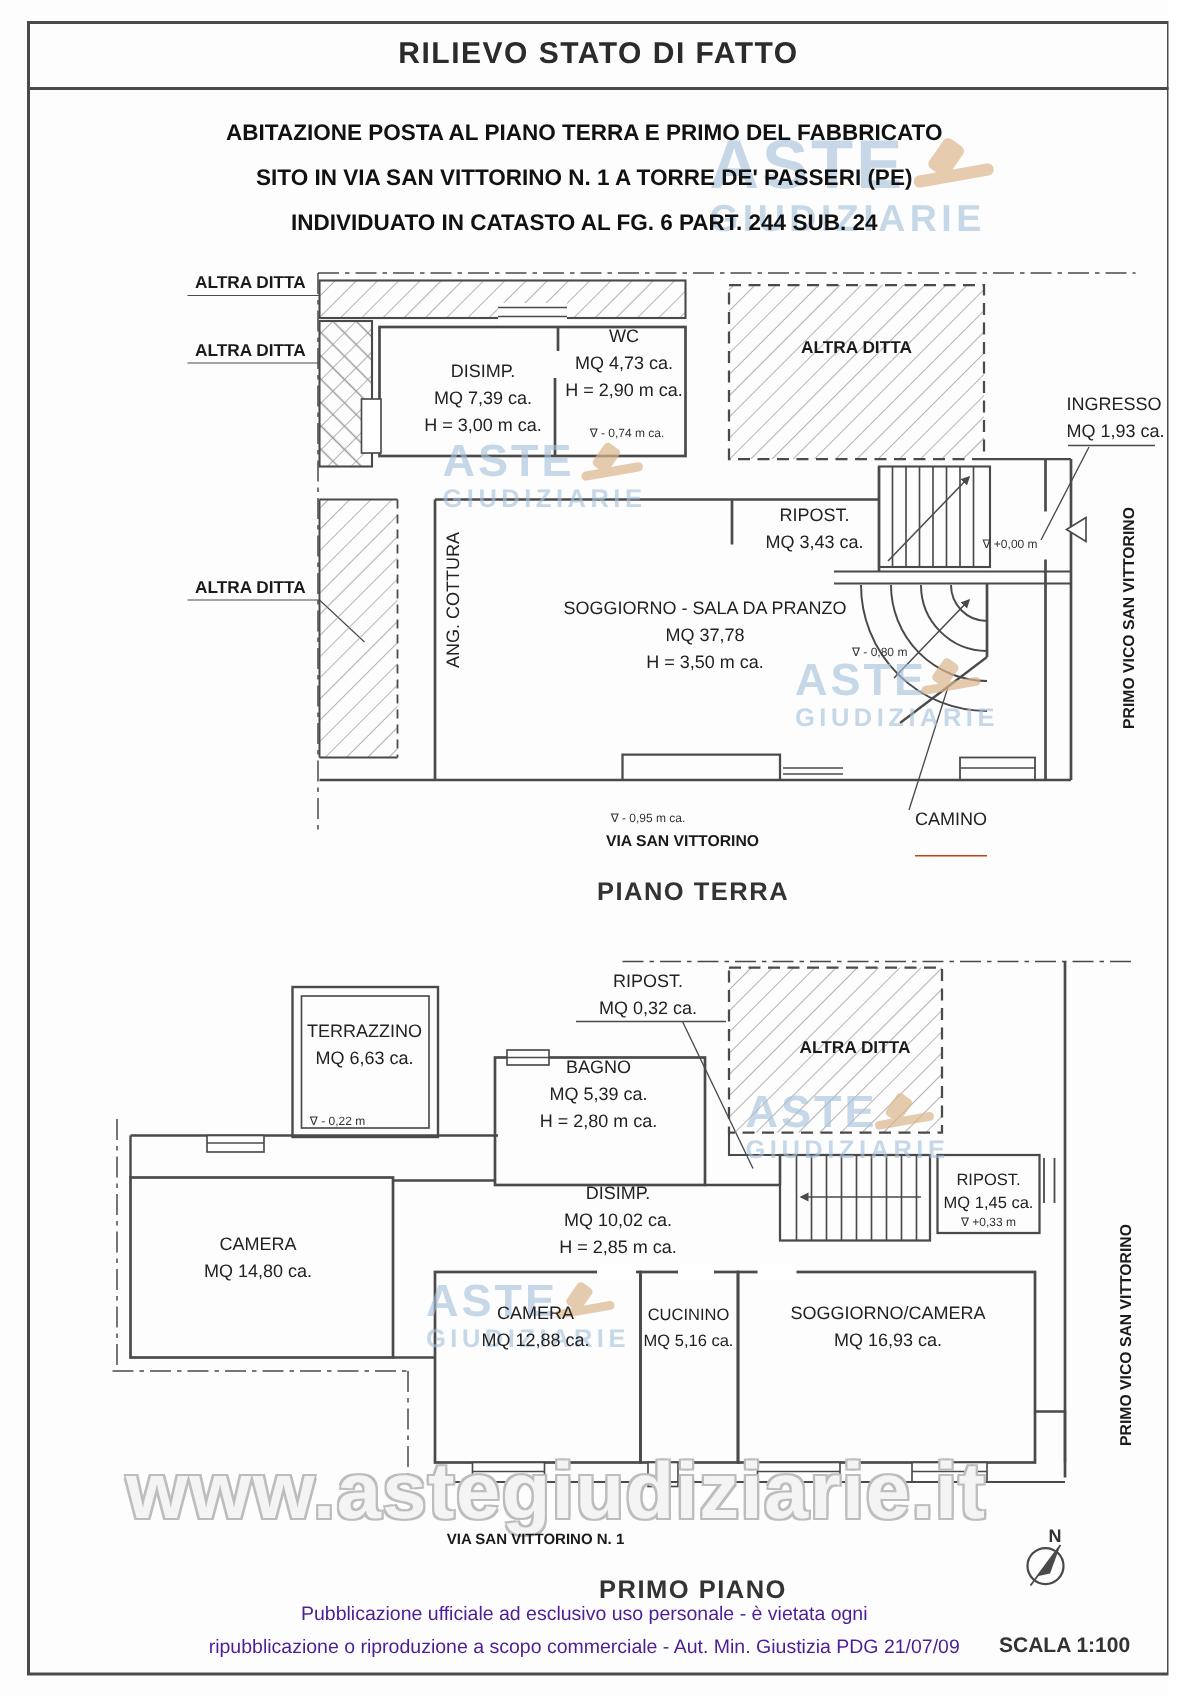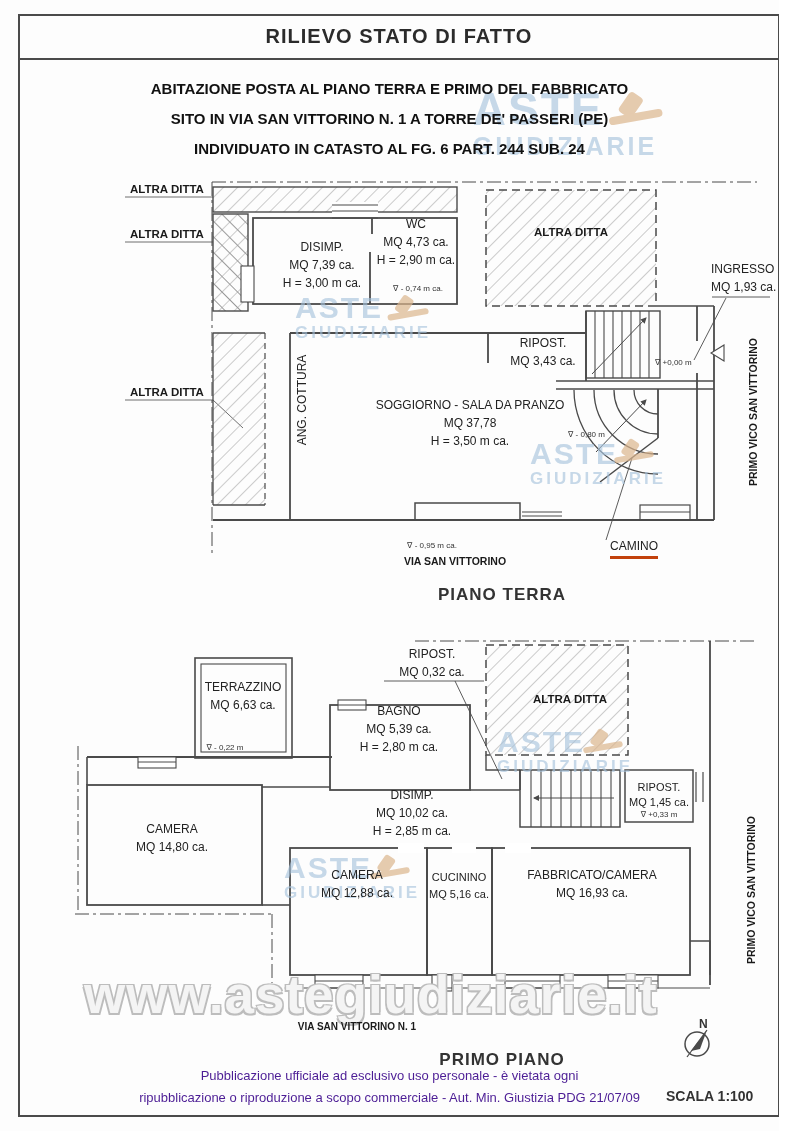--- a/index.html
+++ b/index.html
@@ -16,22 +16,22 @@
   svg.plan{position:absolute;left:0;top:0;z-index:1;}
   .lbl{position:absolute;z-index:4;color:#222;text-align:center;
        transform:translateX(-50%);white-space:nowrap;line-height:1.5;}
   .lbl-l{position:absolute;z-index:4;color:#222;text-align:left;white-space:nowrap;line-height:1.5;}
   .room{font-size:12px;}
   .room-sm{font-size:11px;}
   .elev{font-size:8px;color:#333;}
   .adj{font-size:11.5px;font-weight:700;color:#1a1a1a;}
   .street{font-size:10.5px;font-weight:700;color:#1a1a1a;}
   .vert{transform:translate(-50%,-50%) rotate(-90deg);transform-origin:center;}
-  .caption{font-size:17px;font-weight:600;color:#333;letter-spacing:1px;margin-left:40px;}
-  .underl{border-bottom:3px solid #c2410c;padding-bottom:1px;}
+  .caption{font-size:17px;font-weight:600;color:#333;letter-spacing:1px;}
+  .underl{border-bottom:1px solid #c2410c;padding-bottom:15px;}
   .wm{position:absolute;z-index:3;text-align:left;pointer-events:none;
       color:rgba(164,194,219,0.62);font-weight:700;letter-spacing:2px;line-height:1.05;
       transform:translateX(-50%);}
   .wm .w1{display:block;}
   .wm .w2{display:block;letter-spacing:3px;}
   .wm-hdr .w1{font-size:46px;} .wm-hdr .w2{font-size:25px;}
   .wm-md .w1{font-size:30px;} .wm-md .w2{font-size:17px;}
   .wm .gavel{position:absolute;}
   .bigwm{position:absolute;z-index:3;font-size:53px;font-weight:700;letter-spacing:1px;
          color:#f4f4f4;pointer-events:none;white-space:nowrap;
@@ -339,21 +339,21 @@
   </div>
   <div class="lbl room" style="left:357px;top:866px">
     <div>CAMERA</div>
     <div>MQ 12,88 ca.</div>
   </div>
   <div class="lbl room-sm" style="left:459px;top:869px">
     <div>CUCININO</div>
     <div>MQ 5,16 ca.</div>
   </div>
   <div class="lbl room" style="left:592px;top:866px">
-    <div>FABBRICATO/CAMERA</div>
+    <div>SOGGIORNO/CAMERA</div>
     <div>MQ 16,93 ca.</div>
   </div>
   <div class="lbl street" style="left:357px;top:1019px;font-size:10px">VIA SAN VITTORINO N. 1</div>
   <div class="lbl street vert" style="left:752px;top:890px">PRIMO VICO SAN VITTORINO</div>
   <div class="lbl caption" style="left:462px;top:1047px">PRIMO PIANO</div>
 
   <div class="bigwm" style="left:84px;top:964px">www.astegiudiziarie.it</div>
 
   <div class="foot" style="top:1068px">Pubblicazione ufficiale ad esclusivo uso personale - è vietata ogni</div>
   <div class="foot" style="top:1090px">ripubblicazione o riproduzione a scopo commerciale - Aut. Min. Giustizia PDG 21/07/09</div>

